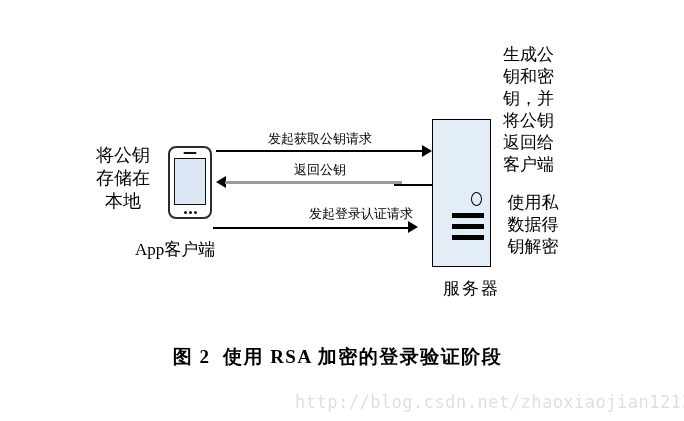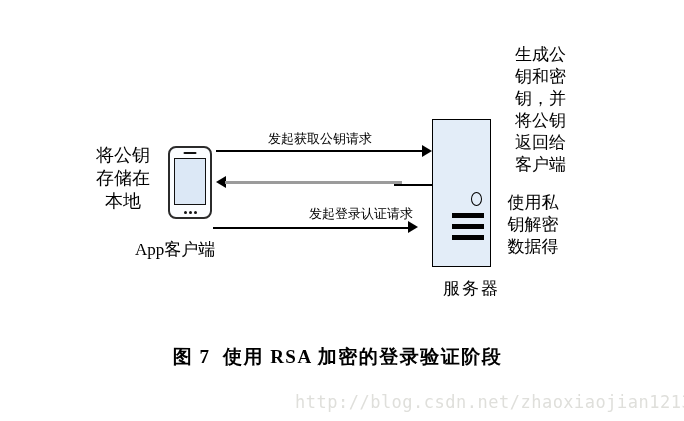--- a/index.html
+++ b/index.html
@@ -3,21 +3,21 @@
 <meta charset="utf-8">
 <style>
   html,body{margin:0;padding:0;background:#ffffff;}
   .stage{
     position:relative;width:684px;height:421px;background:#ffffff;overflow:hidden;
     font-family:"Liberation Serif","DejaVu Serif",serif;color:#000;
   }
   .abs{position:absolute;}
   .note{font-size:17px;line-height:22px;text-align:center;}
   .note-left{left:84px;top:144px;width:78px;font-size:18px;line-height:23px;text-align:center;}
-  .note-gen{left:503px;top:44px;width:60px;text-align:left;margin-left:12px;}
+  .note-gen{left:503px;top:44px;width:60px;text-align:left;}
   .note-dec{left:503px;top:192px;width:60px;text-align:center;}
 
   
   .phone{left:168px;top:146px;width:44px;height:73px;border:2px solid #2b2b2b;border-radius:8px;background:#fbfdff;box-sizing:border-box;}
   .phone-speaker{position:absolute;top:4px;left:50%;transform:translateX(-50%);width:13px;height:2px;background:#111;border-radius:1px;}
   .phone-screen{position:absolute;left:4px;right:4px;top:10px;bottom:12px;background:#dce8f6;border:1px solid #111;}
   .phone-dots{position:absolute;bottom:3px;left:0;width:100%;display:flex;justify-content:center;gap:2px;}
   .phone-dots i{width:3px;height:3px;border-radius:50%;background:#111;display:block;}
 
   .entity-label{font-size:17px;}
@@ -68,20 +68,21 @@
         <i></i>
         <i></i>
       </div>
   </div>
   <div class="abs entity-label app-label">App客户端</div>
 
   <div class="abs msg m1">发起获取公钥请求</div>
   <div class="abs line l1"></div>
   <div class="abs head-r h1"></div>
 
+  <div class="abs msg m2">返回公钥</div>
   <div class="abs head-l h2"></div>
   <div class="abs line l2g"></div>
   <div class="abs line l2b"></div>
 
   <div class="abs msg m3">发起登录认证请求</div>
   <div class="abs line l3"></div>
   <div class="abs head-r h3"></div>
 
   <div class="abs server-box">
     <div class="server-led"></div>
@@ -94,20 +95,20 @@
   <div class="abs note note-gen">
     <div>生成公</div>
     <div>钥和密</div>
     <div>钥，并</div>
     <div>将公钥</div>
     <div>返回给</div>
     <div>客户端</div>
   </div>
   <div class="abs note note-dec">
     <div>使用私</div>
+    <div>数据得</div>
     <div>钥解密</div>
-    <div>数据得</div>
   </div>
 
-  <div class="abs caption">图 7  使用 RSA 加密的登录验证阶段</div>
+  <div class="abs caption">图 2  使用 RSA 加密的登录验证阶段</div>
   <div class="abs watermark">http://blog.csdn.net/zhaoxiaojian1213</div>
 
 </div>
 
 </body></html>

